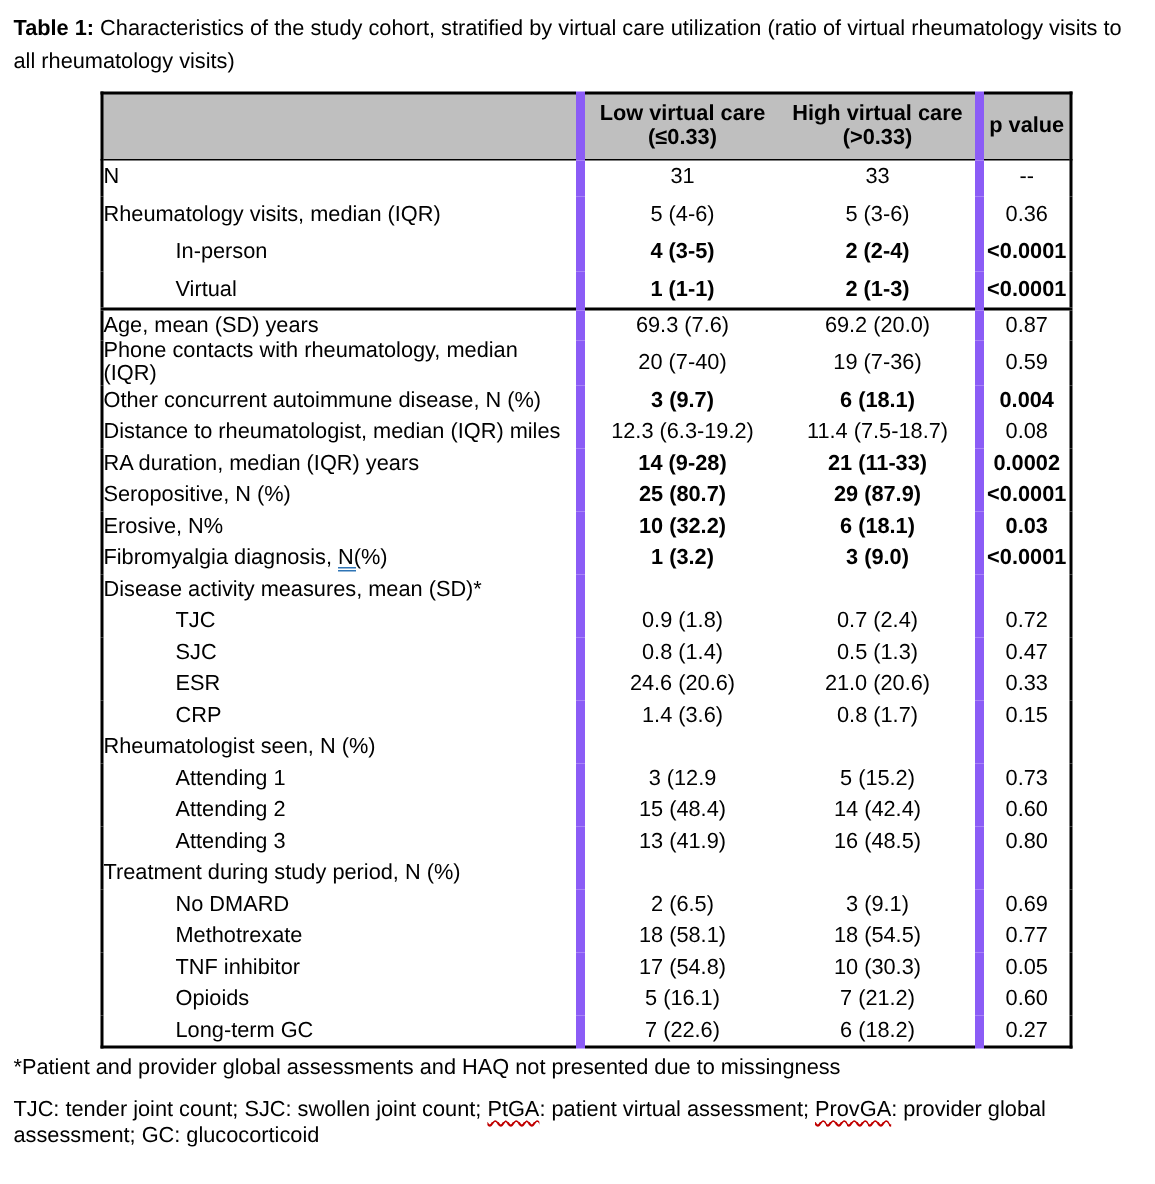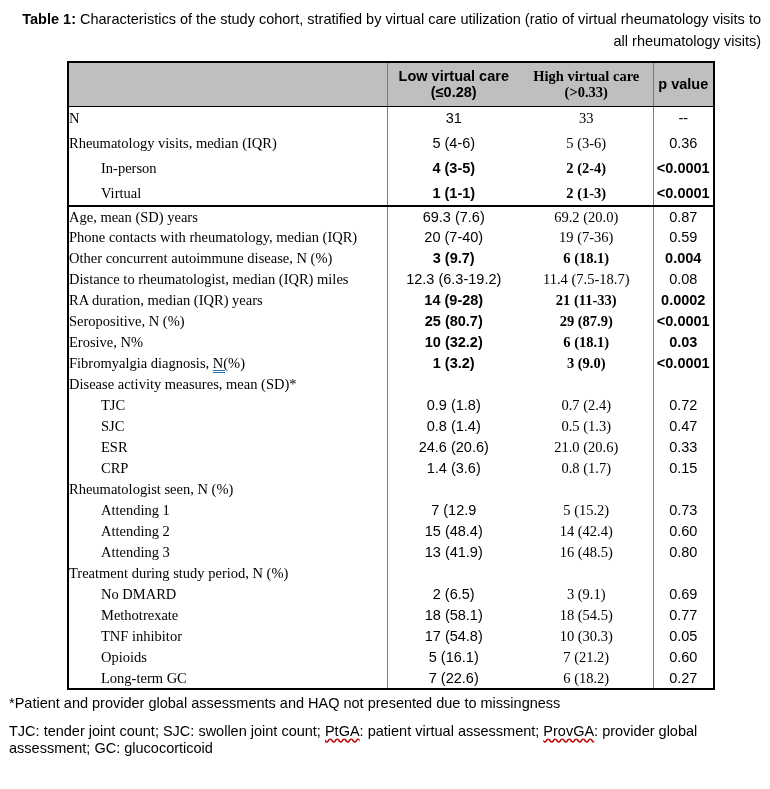--- a/index.html
+++ b/index.html
@@ -10,21 +10,20 @@
     font-family: "Liberation Sans", "DejaVu Sans", sans-serif;
     font-size: 14.5px;
     overflow: hidden;
   }
   .page { padding: 8px 0 0 9px; }
 
   .caption {
     width: 752px;
     line-height: 22px;
     margin: 0 0 9px 0;
-    text-align: right;
   }
   .caption span.b { font-weight: bold; }
 
   table.cohort {
     border-collapse: collapse;
     table-layout: fixed;
     width: 646px;
     margin-left: 58px;
     border: 2px solid #000;
     font-size: 14.5px;
@@ -40,23 +39,23 @@
     border-bottom: 1px solid #000;
   }
   table.cohort td {
     padding: 0;
     height: 21px;
     vertical-align: middle;
     line-height: 15px;
   }
   tr.sec1 td { height: 25px; }
   tr.divider td { border-bottom: 2px solid #000; }
-  .v-r { border-right: 1px solid #8b5cf6; font-family: Liberation Serif, serif; }
+  .v-r { border-right: 6px solid #8b5cf6; }
   td.label { text-align: left; padding-left: 7px; }
-  td.label.indent { padding-left: 32px; }
+  td.label.indent { padding-left: 48px; }
   td.val, td.pval { text-align: center; }
   .bold { font-weight: bold; }
 
   .sq-red {
     text-decoration-line: underline;
     text-decoration-style: wavy;
     text-decoration-color: var(--spell-red, #C00000);
     text-underline-offset: 2px;
   }
   .sq-blue {
@@ -88,21 +87,21 @@
       <col style="width:319px">
       <col style="width:133px">
       <col style="width:133px">
       <col style="width:61px">
     </colgroup>
     <thead>
       <tr>
         <th class="v-r"></th>
         <th>
           <div>Low virtual care</div>
-          <div>(≤0.28)</div>
+          <div>(≤0.33)</div>
         </th>
         <th class="v-r">
           <div>High virtual care</div>
           <div>(&gt;0.33)</div>
         </th>
         <th>p value</th>
       </tr>
     </thead>
     <tbody>
         <tr class="sec1">
@@ -208,21 +207,21 @@
           <td class="pval">0.15</td>
         </tr>
         <tr>
           <td class="label v-r"><span>Rheumatologist seen, N (%)</span></td>
           <td class="val"></td>
           <td class="val v-r"></td>
           <td class="pval"></td>
         </tr>
         <tr>
           <td class="label v-r indent"><span>Attending 1</span></td>
-          <td class="val">7 (12.9</td>
+          <td class="val">3 (12.9</td>
           <td class="val v-r">5 (15.2)</td>
           <td class="pval">0.73</td>
         </tr>
         <tr>
           <td class="label v-r indent"><span>Attending 2</span></td>
           <td class="val">15 (48.4)</td>
           <td class="val v-r">14 (42.4)</td>
           <td class="pval">0.60</td>
         </tr>
         <tr>

